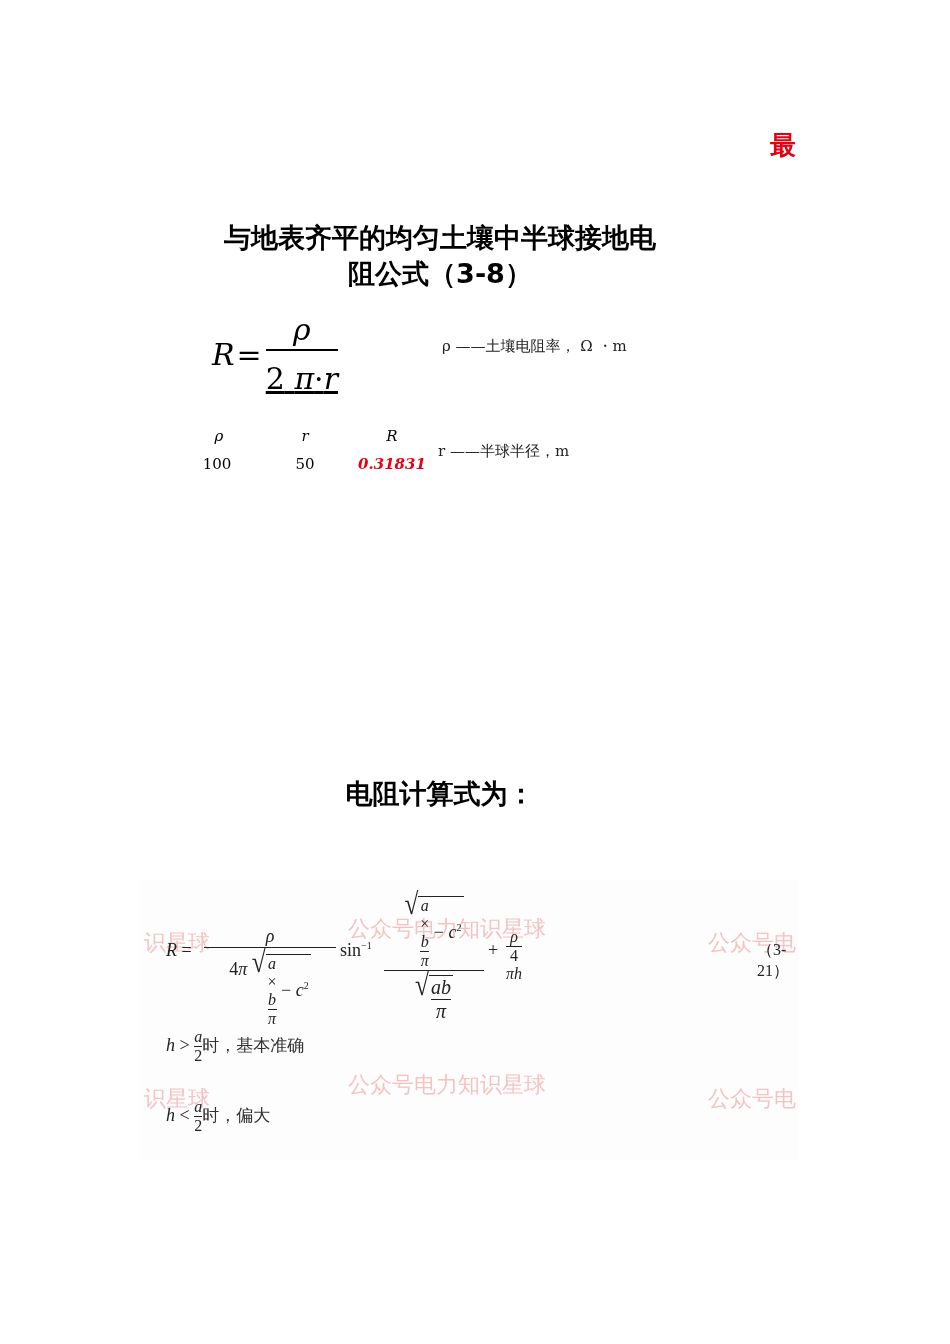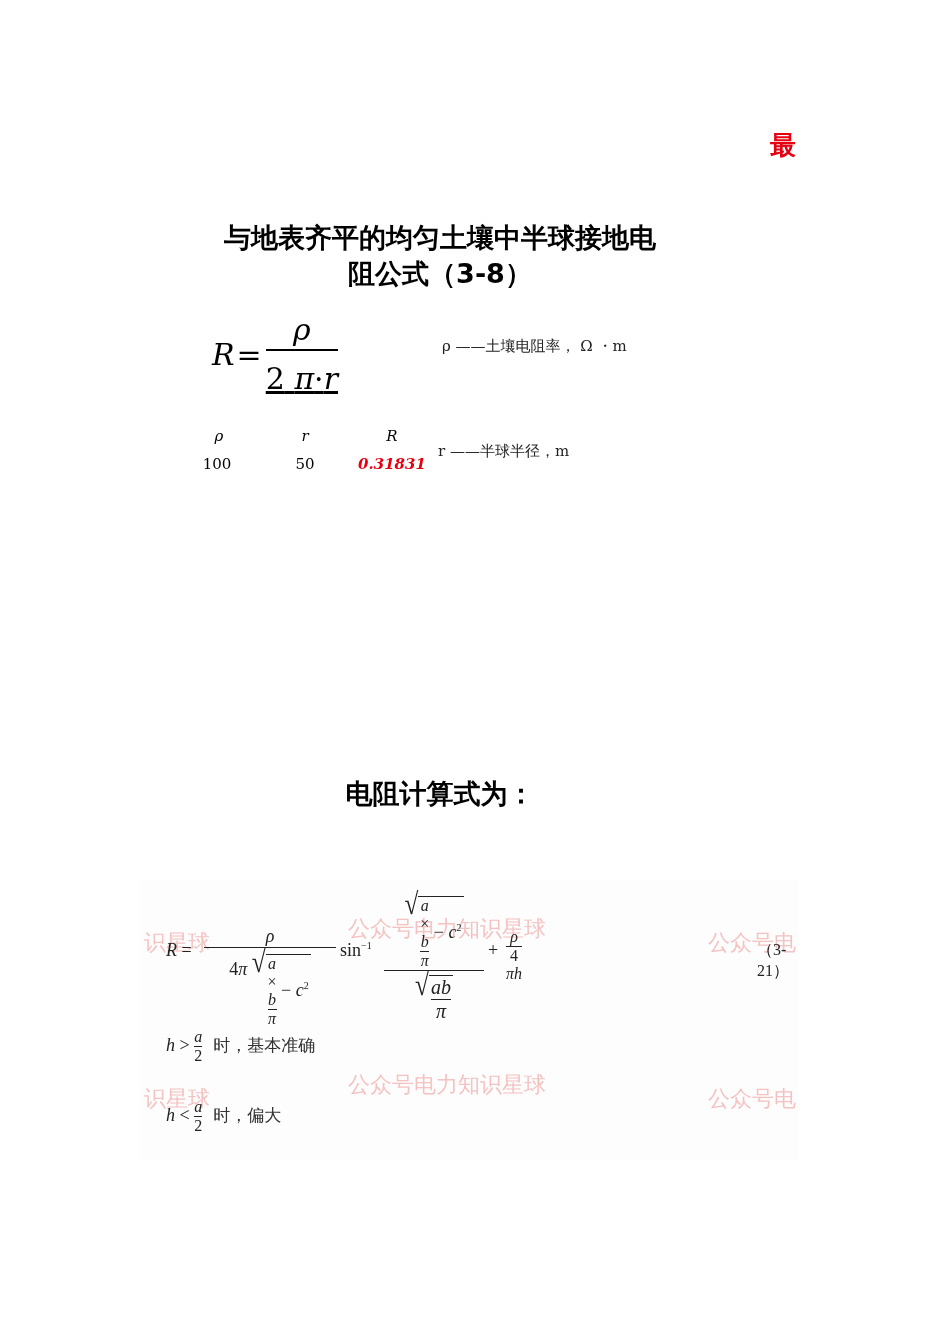--- a/index.html
+++ b/index.html
@@ -38,21 +38,21 @@
     .img { left: 140px; top: 880px; width: 658px; height: 280px; background: #fdfdfd; overflow: hidden; }
     .wm { position: absolute; color: #f4b8b8; font-family: "DejaVu Sans", sans-serif;
       font-size: 22px; white-space: nowrap; opacity: 0.85; }
     .math { position: absolute; font-family: "Liberation Serif", serif; color: #222; font-size: 18px; }
     .math i { font-style: italic; }
     .mfrac { display: inline-flex; flex-direction: column; align-items: center; vertical-align: middle; }
     .mfrac .b { height: 1px; background: #222; align-self: stretch; }
     .sqrt { display: inline-flex; align-items: stretch; }
     .sqrt .rad { font-size: 1.4em; line-height: 1; transform: scaleY(1.2); }
     .sqrt .body { border-top: 1px solid #222; padding: 0 2px; }
-    .cn { font-family: "DejaVu Sans", sans-serif; font-size: 17px; color: #333; margin-left: 11px; }
+    .cn { font-family: "DejaVu Sans", sans-serif; font-size: 17px; color: #333; }
   </style>
 </head>
 <body>
 
 <div class="abs corner-title">最</div>
 
 <div class="abs heading h1">
   <div>与地表齐平的均匀土壤中半球接地电</div>
   <div>阻公式（3-8）</div>
 </div>

